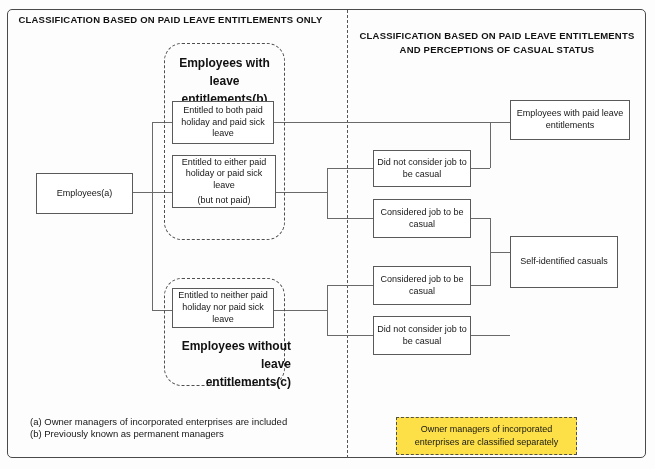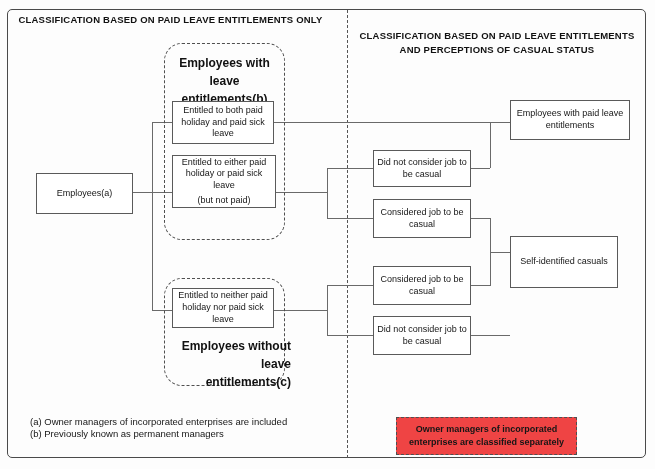--- a/index.html
+++ b/index.html
@@ -29,23 +29,23 @@
     position:absolute;border:1px dashed #4f4f4f;border-radius:18px;
     box-sizing:border-box;background:transparent;z-index:2;
   }
   .group-label{
     position:absolute;font-size:12px;font-weight:bold;text-align:center;
     line-height:1.5;z-index:3;color:#111;
   }
   .hline{position:absolute;height:1px;background:#6a6a6a;z-index:1;}
   .vline{position:absolute;width:1px;background:#6a6a6a;z-index:1;}
   .note-box{
-    position:absolute;border:1px dashed #4f4f4f;box-sizing:border-box;background:#ef4444;
+    position:absolute;border:1px dashed #4f4f4f;box-sizing:border-box;background:#fde047;
     display:flex;align-items:center;justify-content:center;text-align:center;
-    font-size:9px;line-height:1.5;padding:2px 6px;z-index:3;font-weight:bold;
+    font-size:9px;line-height:1.5;padding:2px 6px;z-index:3;
   }
   .footnotes{position:absolute;left:30px;top:416px;font-size:9.5px;line-height:12px;z-index:3;}
   .subnote{margin-top:3px;}
 </style>
 </head>
 <body>
 
 <div id="stage">
 
   <div class="outer-border"></div>

